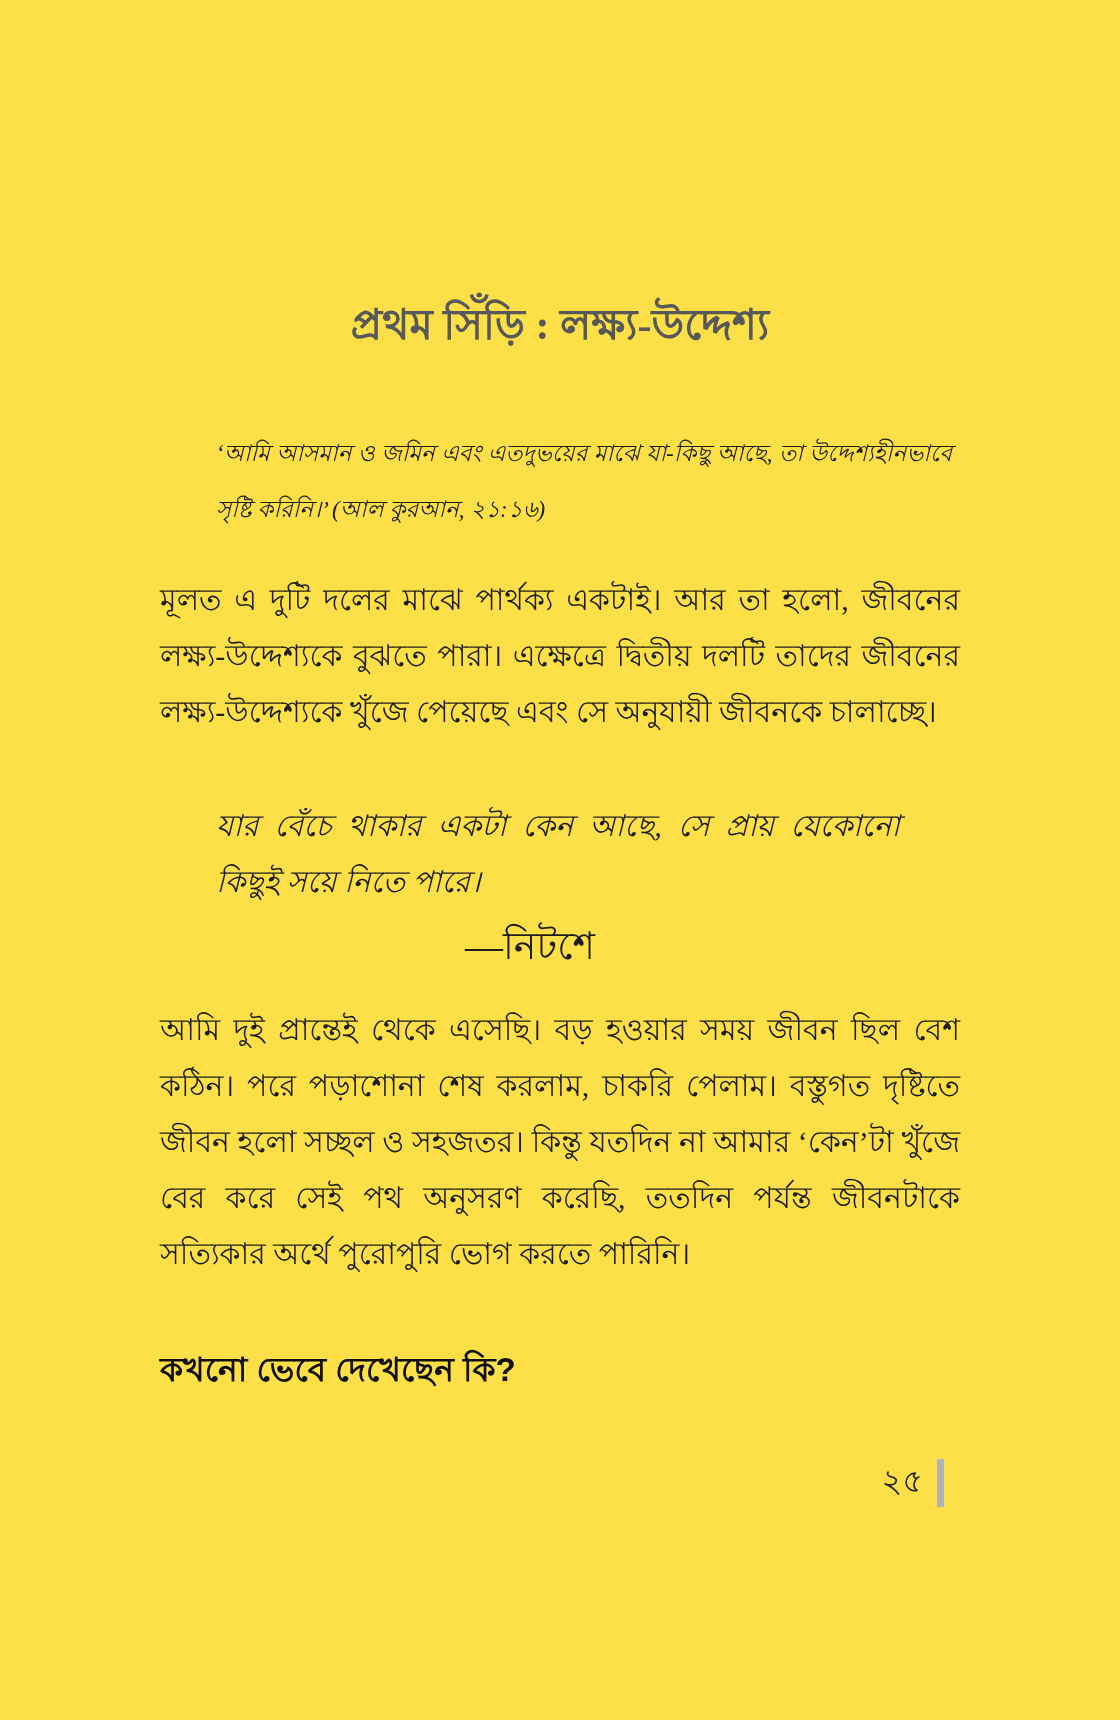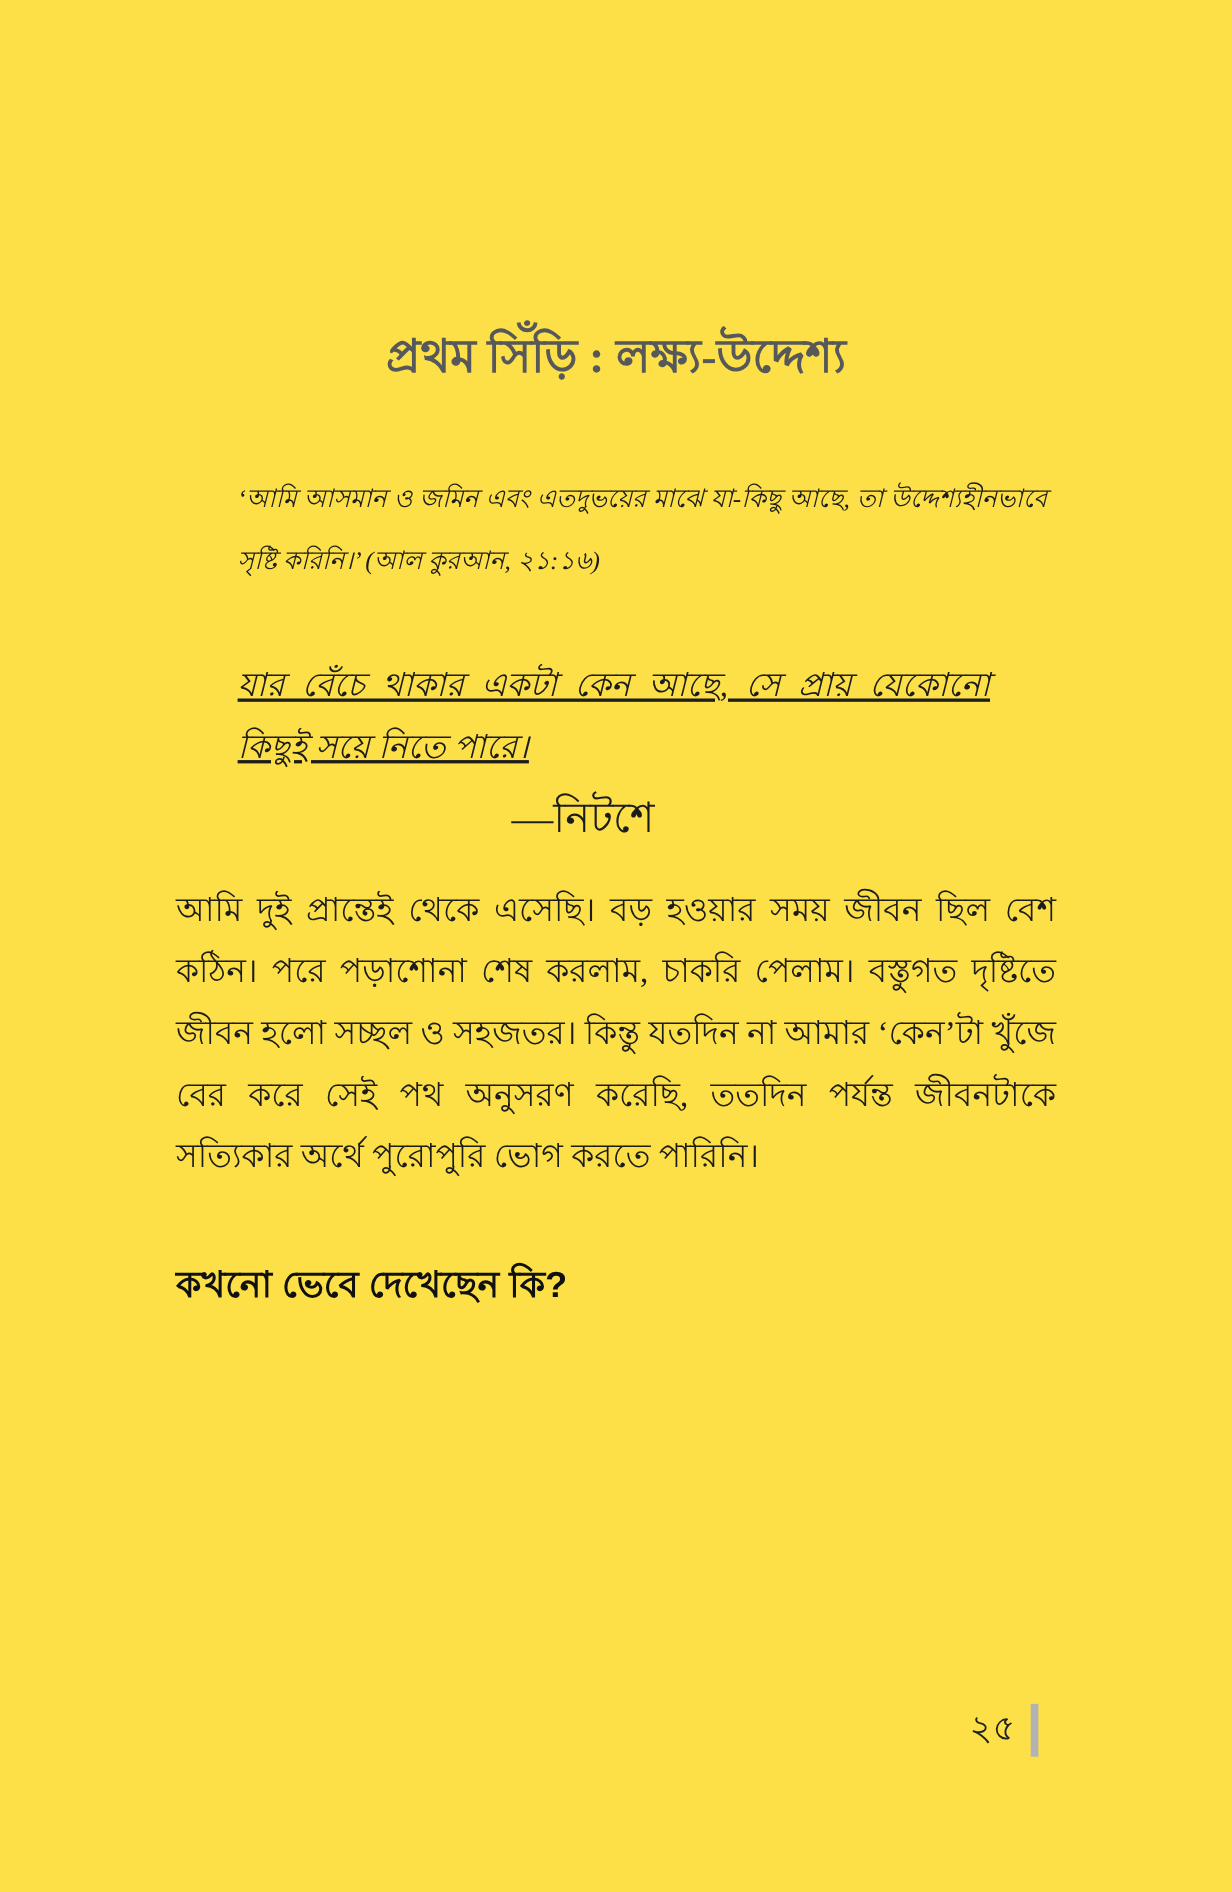--- a/index.html
+++ b/index.html
@@ -46,39 +46,38 @@
   }
   .body-para.first {
     margin-top: 56px;
   }
   .nietzsche {
     margin: 58px 60px 0 56px;
     font-style: italic;
     font-size: 30px;
     line-height: 56px;
     text-align: justify;
-    text-decoration: underline;
   }
   .attribution {
     margin-top: 14px;
     margin-right: 60px;
     text-align: center;
     font-size: 38px;
     line-height: 44px;
   }
   .section-heading {
     margin-top: 62px;
     font-family: "Liberation Sans", "DejaVu Sans", sans-serif;
     font-size: 33px;
     font-weight: bold;
     color: #111111;
   }
   .footer {
     position: absolute;
-    top: 1546px;
+    top: 1456px;
     right: 176px;
     display: flex;
     align-items: center;
   }
   .page-number {
     font-size: 32px;
     color: #222222;
     margin-right: 14px;
   }
   .footer-bar {
@@ -91,20 +90,21 @@
 <body>
 
 <div class="page">
   <div class="content">
 
     <h1 class="chapter-title">প্রথম সিঁড়ি : লক্ষ্য-উদ্দেশ্য</h1>
 
     <div class="quote-block">‘আমি আসমান ও জমিন এবং এতদুভয়ের মাঝে যা-কিছু আছে, তা উদ্দেশ্যহীনভাবে সৃষ্টি করিনি।’ (আল কুরআন, ২১:১৬)</div>
 
 
+    <p class="body-para">মূলত এ দুটি দলের মাঝে পার্থক্য একটাই। আর তা হলো, জীবনের লক্ষ্য-উদ্দেশ্যকে বুঝতে পারা। এক্ষেত্রে দ্বিতীয় দলটি তাদের জীবনের লক্ষ্য-উদ্দেশ্যকে খুঁজে পেয়েছে এবং সে অনুযায়ী জীবনকে চালাচ্ছে।</p>
 
     <div class="nietzsche">যার বেঁচে থাকার একটা কেন আছে, সে প্রায় যেকোনো কিছুই সয়ে নিতে পারে।</div>
 
     <div class="attribution">—নিটশে</div>
 
     <p class="body-para">আমি দুই প্রান্তেই থেকে এসেছি। বড় হওয়ার সময় জীবন ছিল বেশ কঠিন। পরে পড়াশোনা শেষ করলাম, চাকরি পেলাম। বস্তুগত দৃষ্টিতে জীবন হলো সচ্ছল ও সহজতর। কিন্তু যতদিন না আমার ‘কেন’টা খুঁজে বের করে সেই পথ অনুসরণ করেছি, ততদিন পর্যন্ত জীবনটাকে সত্যিকার অর্থে পুরোপুরি ভোগ করতে পারিনি।</p>
 
     <h2 class="section-heading">কখনো ভেবে দেখেছেন কি?</h2>
 
   </div>

